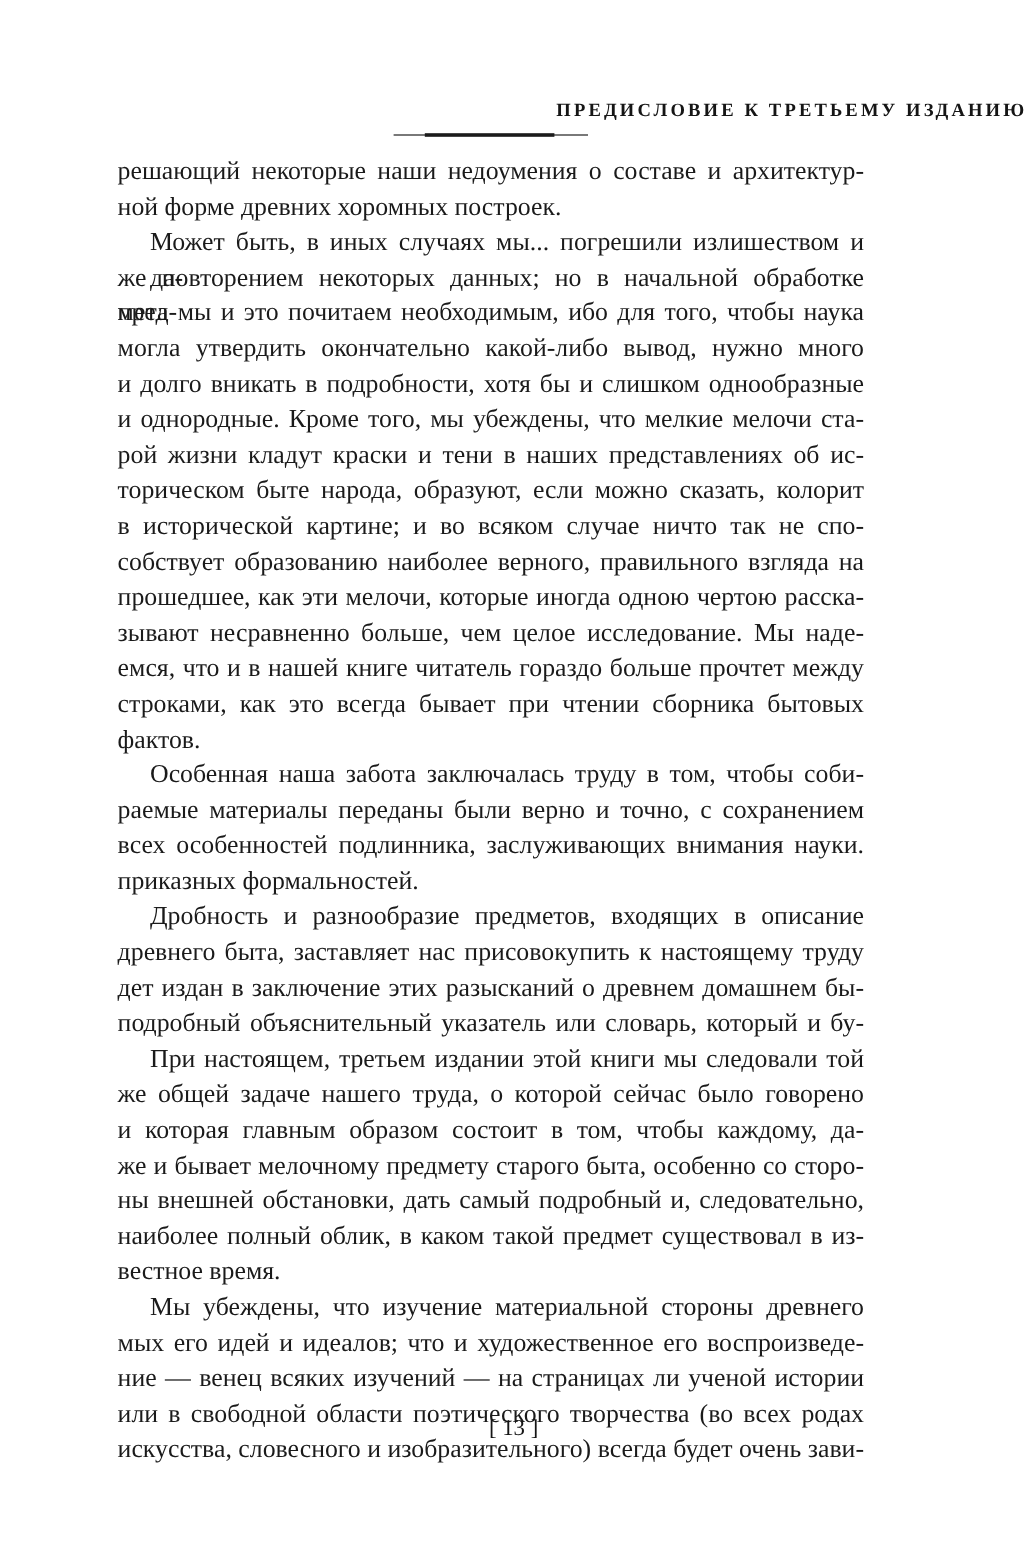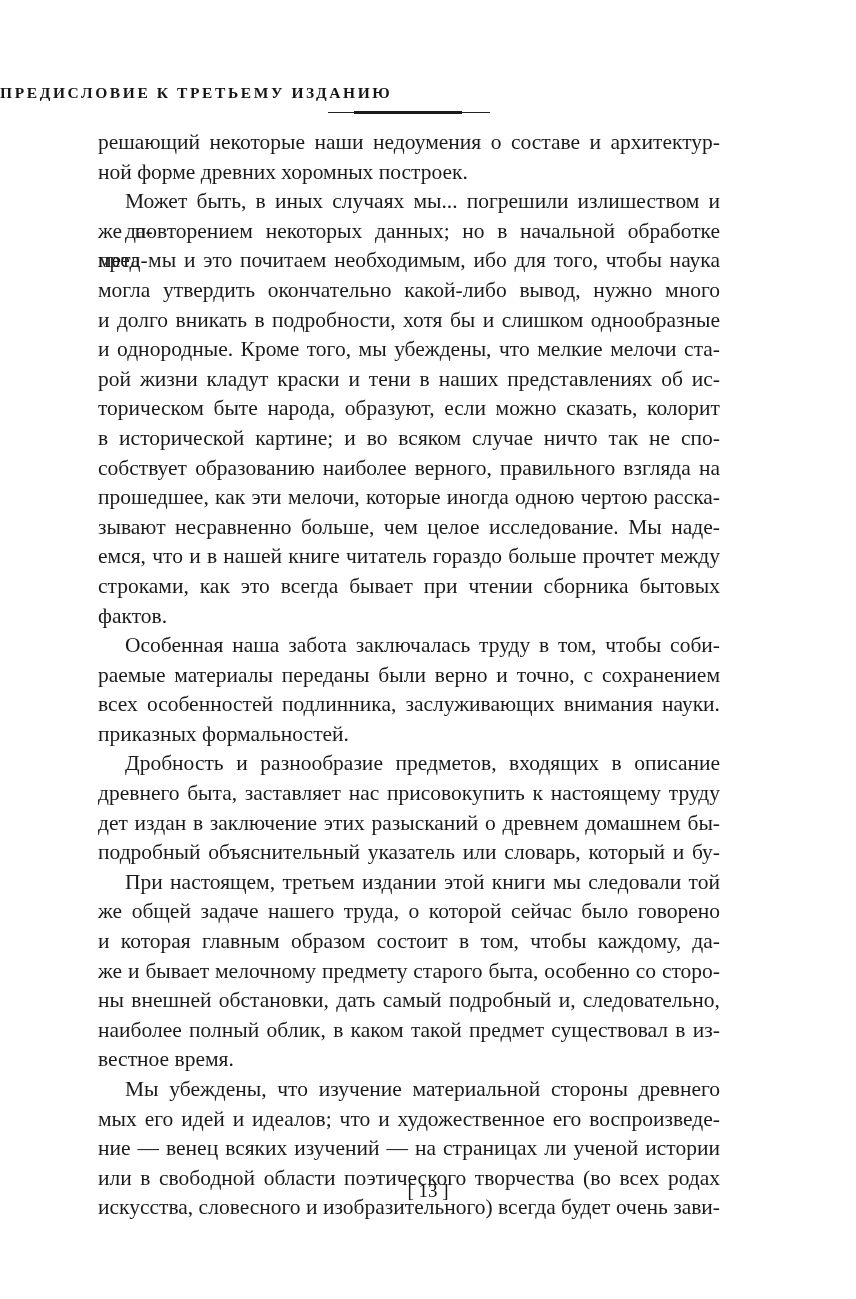--- a/index.html
+++ b/index.html
@@ -13,21 +13,21 @@
     position: relative;
     overflow: hidden;
     color: #1a1a1a;
     font-family: "Liberation Serif", "DejaVu Serif", serif;
   }
   .running-head {
     position: absolute;
     top: 84px;
     left: 0;
     width: 856px;
-    text-align: left;
+    text-align: right;
     font-family: "Liberation Serif", "DejaVu Serif", serif;
     font-weight: bold;
     font-size: 15.5px;
     letter-spacing: 2.6px;
     color: #151515;
   }
   .head-rule {
     position: absolute;
     top: 112px;
     left: 328px;

